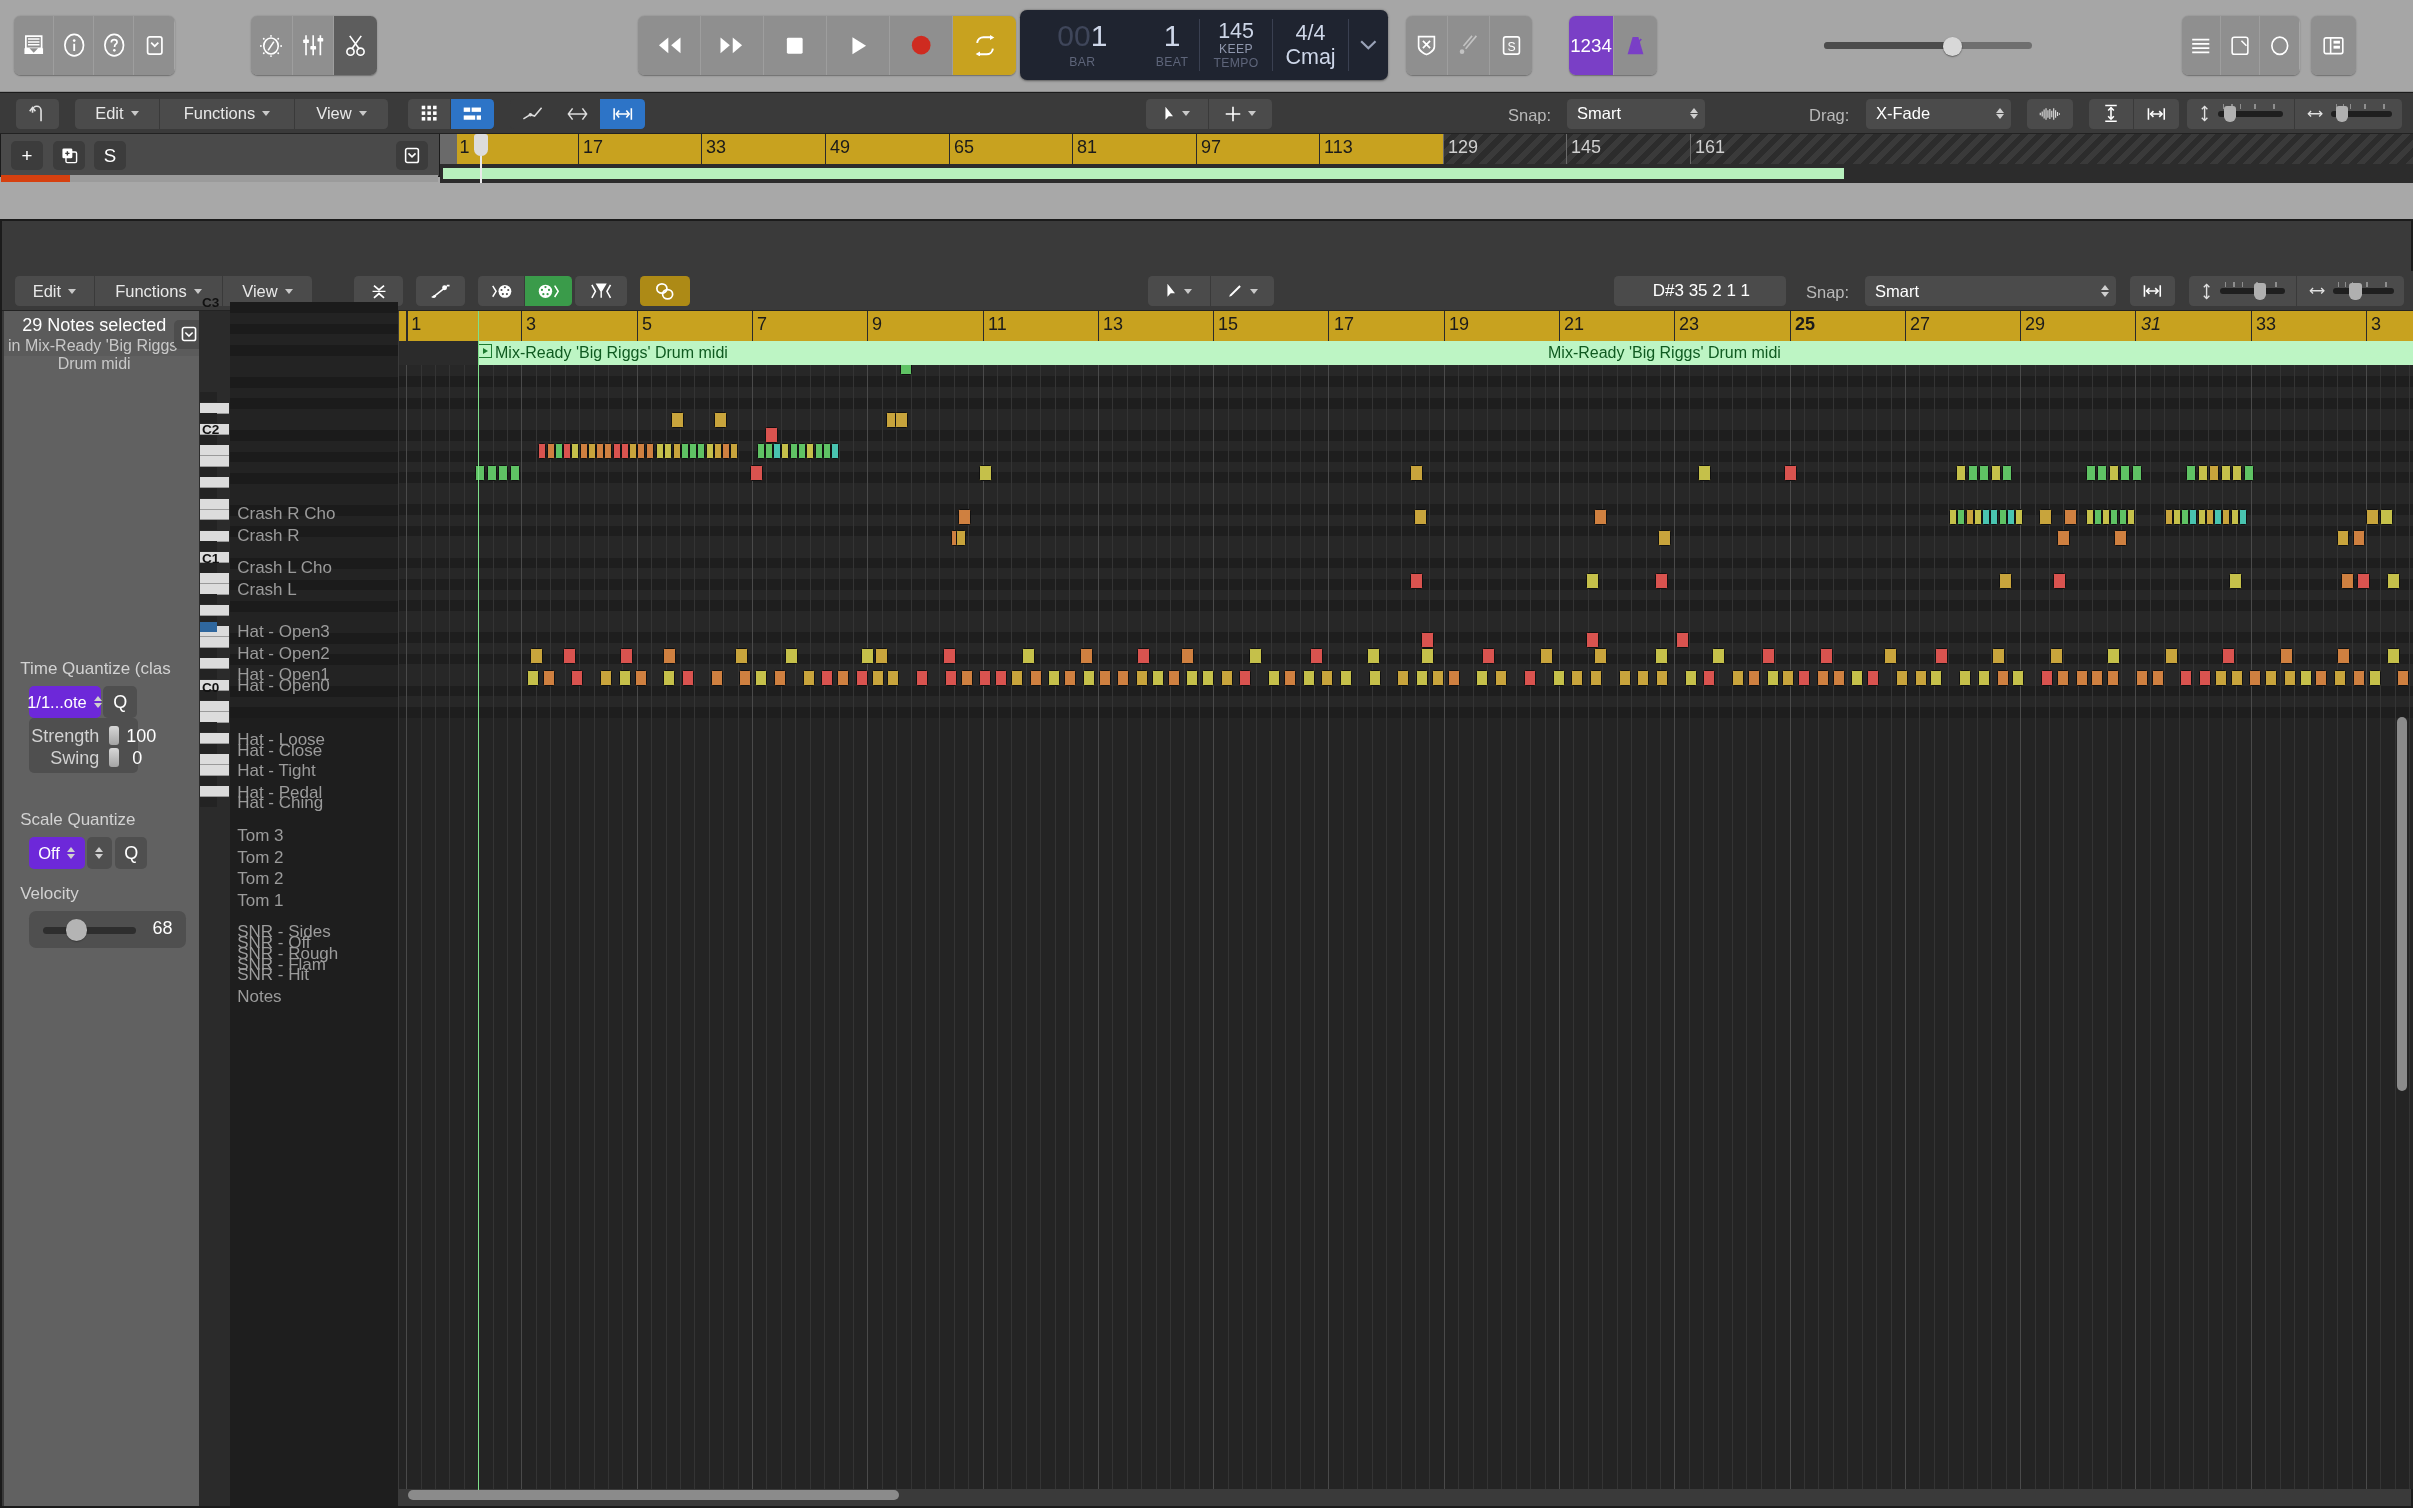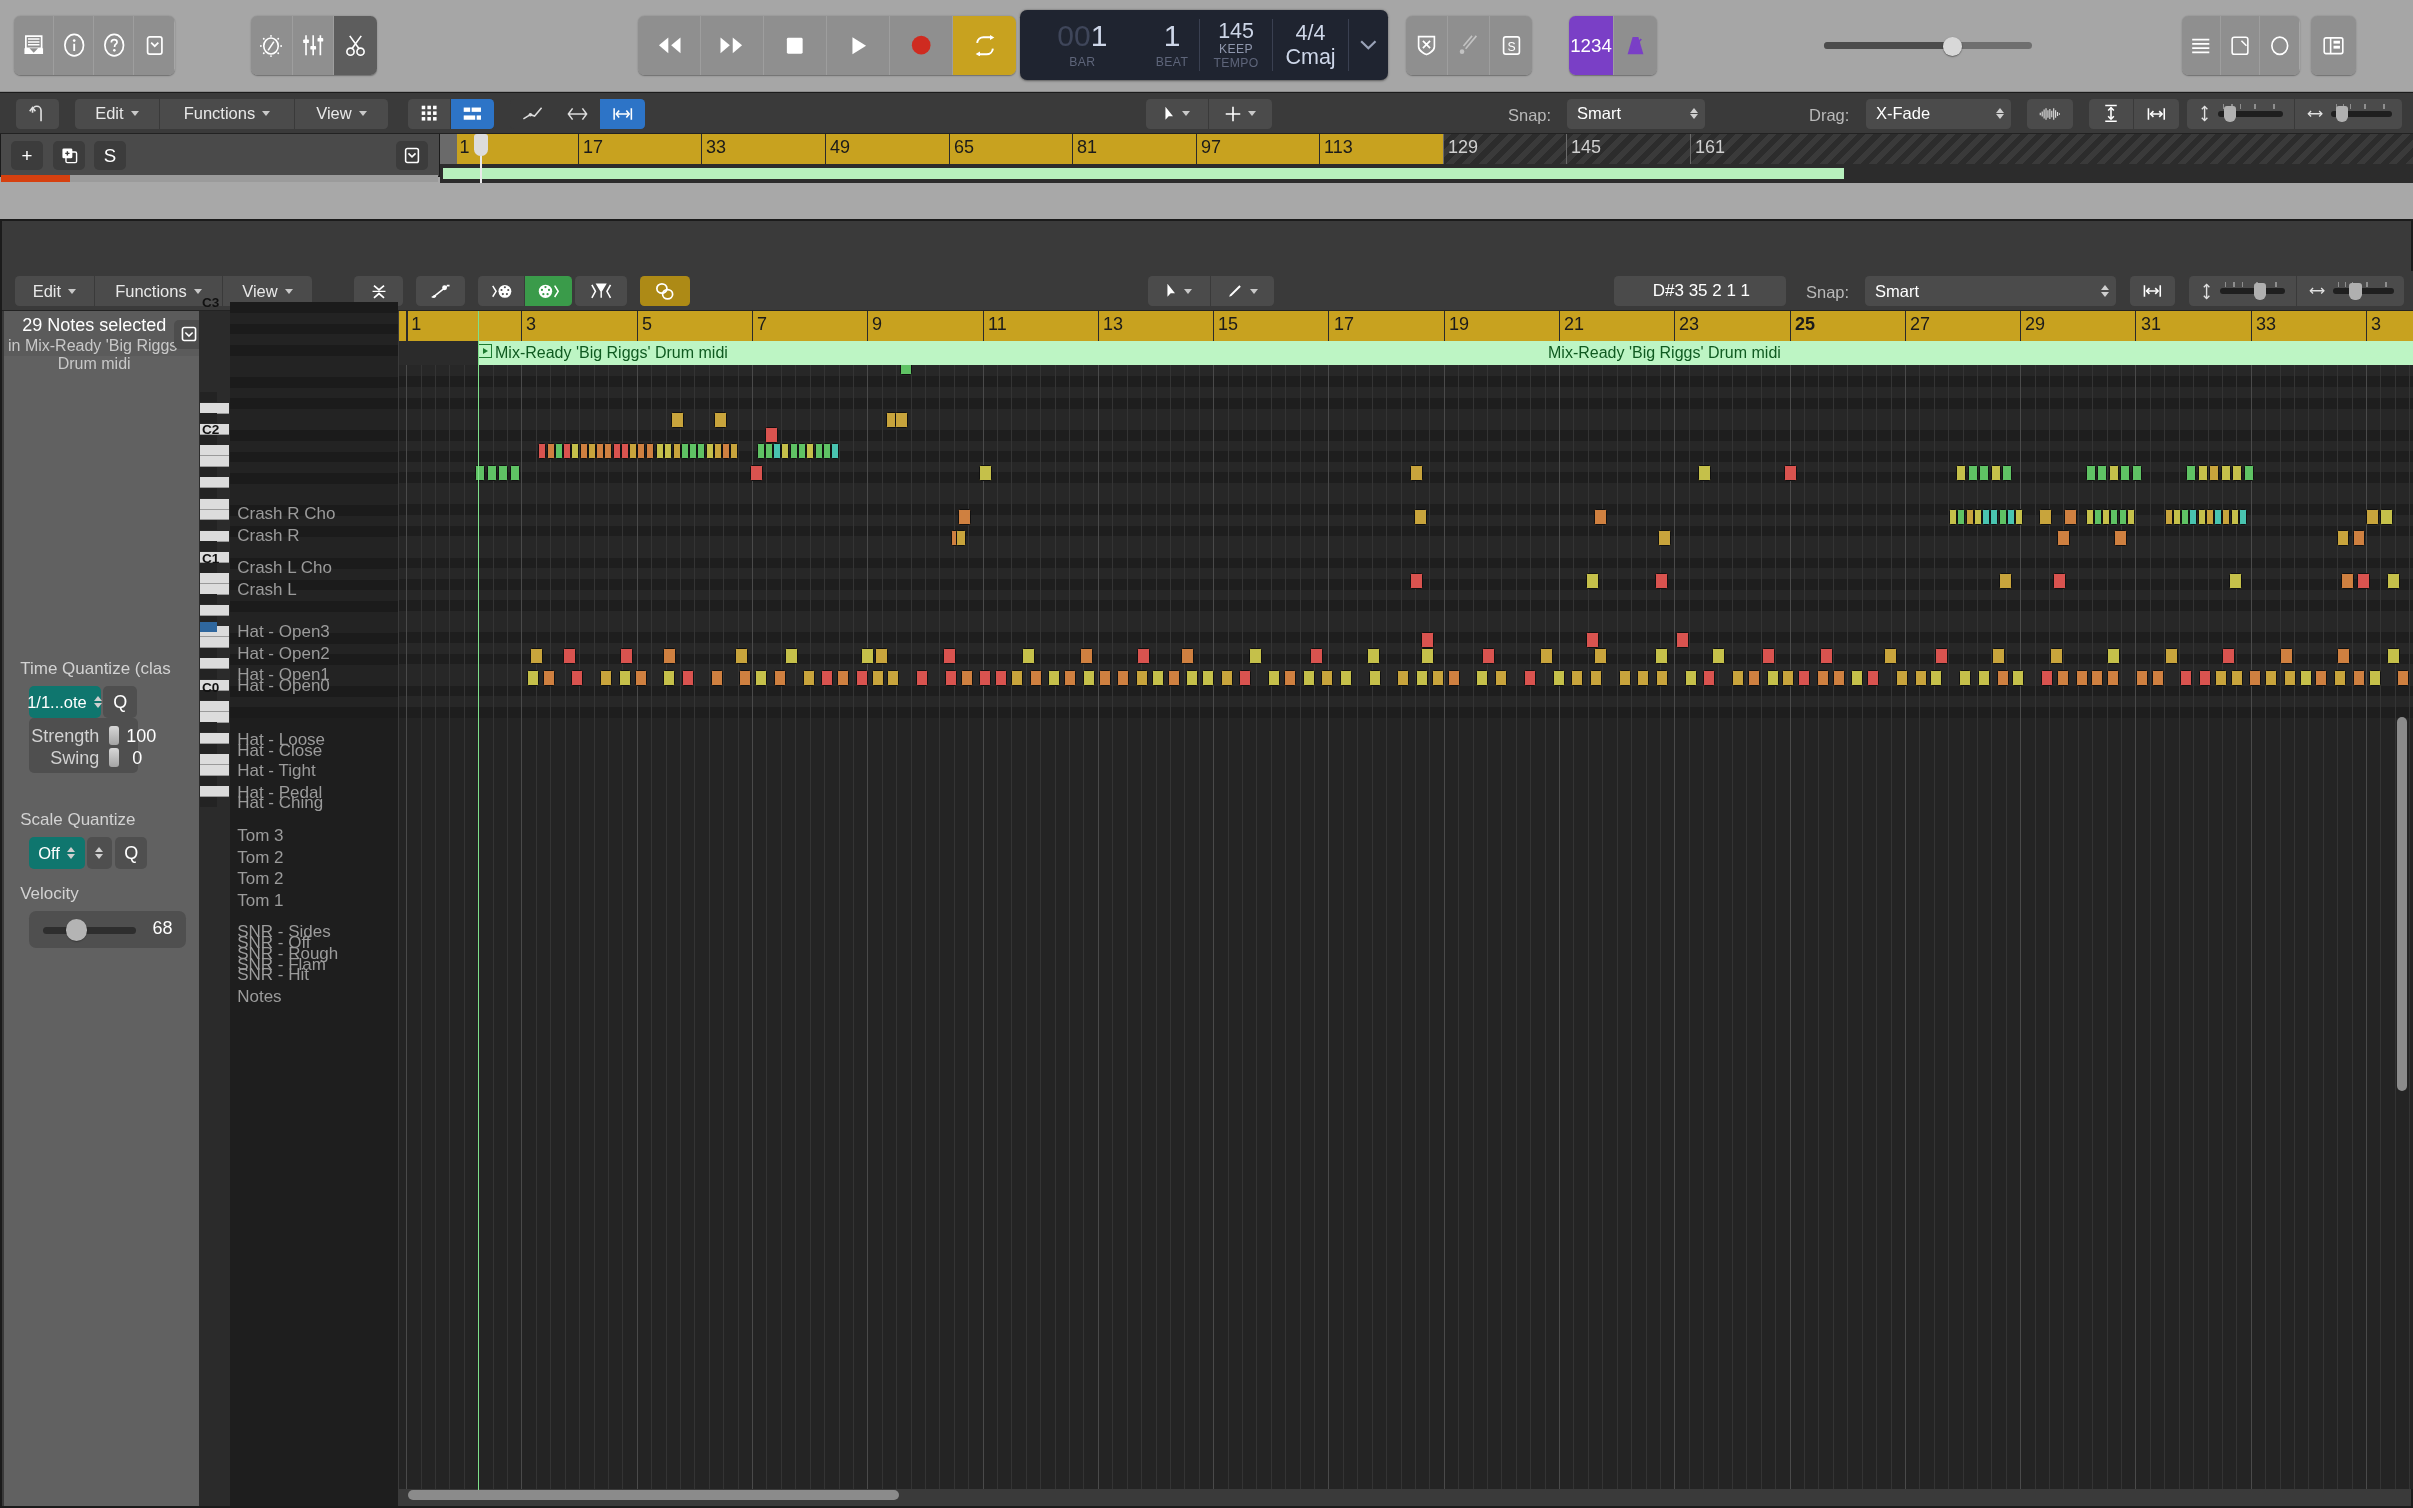--- a/index.html
+++ b/index.html
@@ -122,21 +122,21 @@
   .ins-t1 { position:absolute; left:0; top:4.3px; width:180px; text-align:center;
       color:#fff; font-size:18px; }
   .ins-t2 { position:absolute; left:0; top:26px; width:180px; text-align:center;
       color:#c8c8c8; font-size:16px; }
   .ins-disc { position:absolute; right:5.7px; top:8.6px; width:30px; height:29px;
       background:#4d4d4d; border-radius:5px; display:flex; align-items:center; justify-content:center; }
   .ins-sect-title { position:absolute; color:#d2d2d2; font-size:17px; white-space:nowrap;
       overflow:hidden; }
   .ins-row { position:absolute; background:#4f4f4f; border-radius:5px; display:flex;
       align-items:center; }
-  .ins-popup { background:#0f766e; border-radius:5px; display:flex; align-items:center;
+  .ins-popup { background:#6d28d9; border-radius:5px; display:flex; align-items:center;
       justify-content:center; gap:7.2px; color:#fff; font-size:18px; }
   .qbtn { background:#4f4f4f; border-radius:5px; display:flex; align-items:center;
       justify-content:center; color:#fff; font-size:18px; }
   .ins-param { position:absolute; color:#d2d2d2; font-size:18px; }
   .ins-val { position:absolute; color:#fff; font-size:18px; }
   .ins-pill { position:absolute; width:10px; height:18.7px; border-radius:2.9px;
       background:linear-gradient(#d7d7d7,#a4a4a4); }
   .vel-box { position:absolute; background:#4f4f4f; border-radius:7.2px; }
   .vel-track { position:absolute; height:6.5px; background:#2e2e2e; border-radius:3.6px; }
   .vel-knob { position:absolute; width:21.5px; height:21.5px; border-radius:50%;
@@ -970,21 +970,21 @@
         <div class="bn" style="left: 1165px;">21</div>
         <div class="bl" style="left: 1275px;"></div>
         <div class="bn" style="left: 1280px;">23</div>
         <div class="bl" style="left: 1391px;"></div>
         <div class="bn" style="left: 1396px; font-weight: bold;">25</div>
         <div class="bl" style="left: 1506px;"></div>
         <div class="bn" style="left: 1511px;">27</div>
         <div class="bl" style="left: 1621px;"></div>
         <div class="bn" style="left: 1626px;">29</div>
         <div class="bl" style="left: 1736px;"></div>
-        <div class="bn" style="left: 1742px;">31</div>
+        <div class="bn" style="left: 1742px; font-style: italic;">31</div>
         <div class="bl" style="left: 1852px;"></div>
         <div class="bn" style="left: 1857px;">33</div>
         <div class="bl" style="left: 1967px;"></div>
         <div class="bn" style="left: 1972px;">3</div>
       </div>
     <div id="pr-region">
       <div class="rgn">
         <div class="rgn-ic" style="display:flex;align-items:center;justify-content:center;">
             <span class="tri"></span>
           </div>

